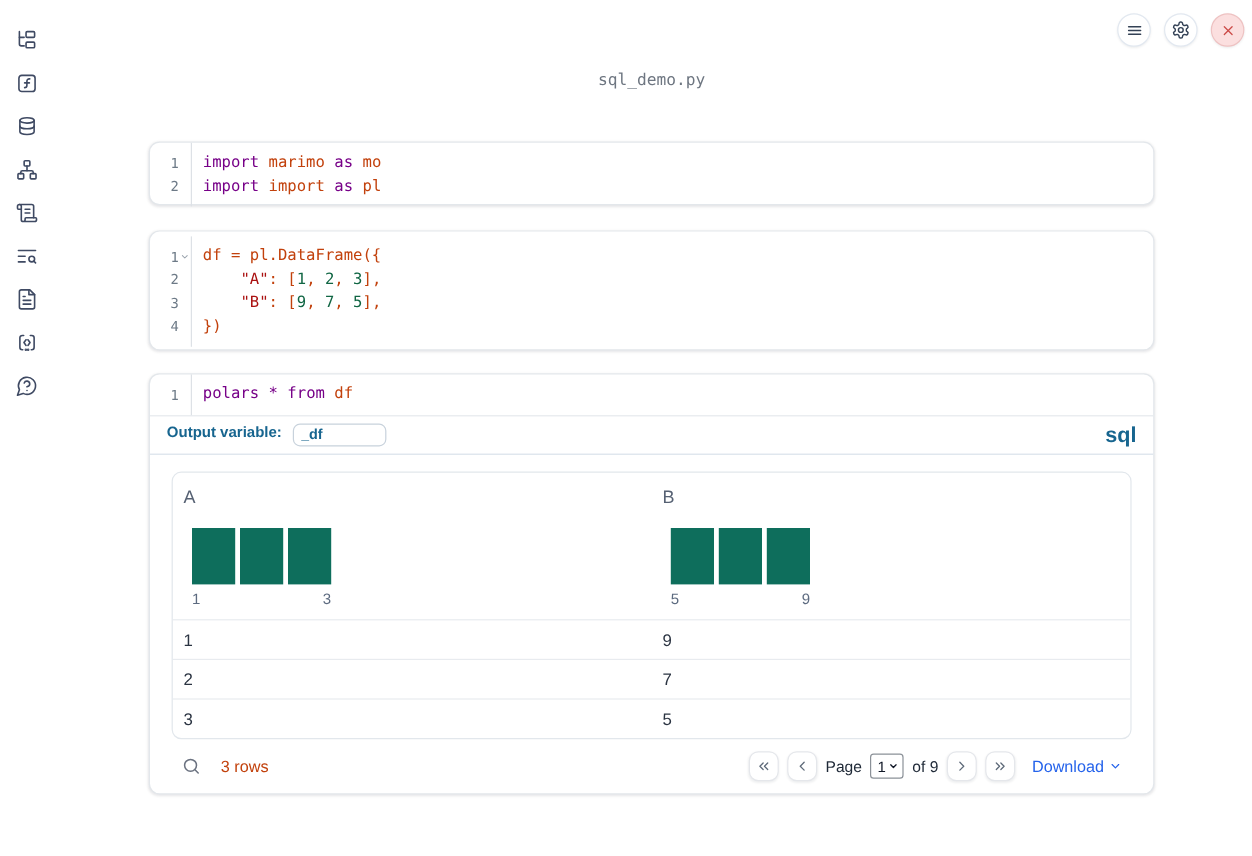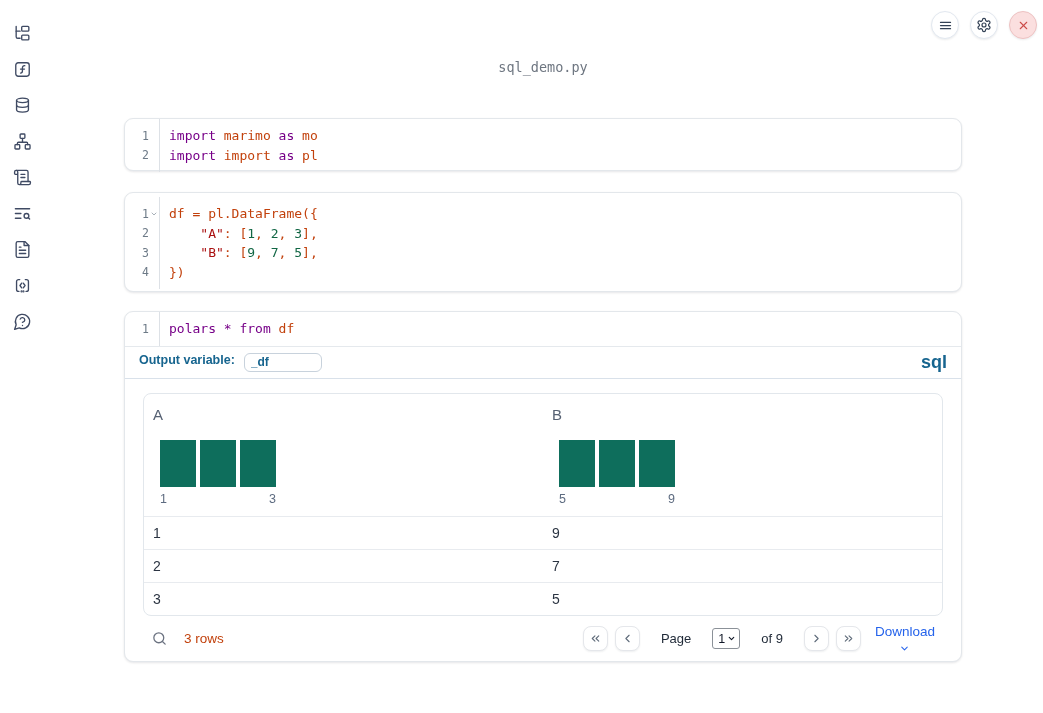--- a/index.html
+++ b/index.html
@@ -75,27 +75,27 @@
 
   
   .tbl-footer { display:flex; align-items:center; height:46px; padding:0 8px; }
   .search-icon { color:#6b7280; display:flex; }
   .row-count { margin-left:16px; font-size:13.5px; color:#c2410c; }
   .pager { display:flex; align-items:center; margin-left:auto; gap:7px; }
   .pg-btn { width:25px; height:25px; border:1px solid #e5e7eb; border-radius:8px;
             background:#fff; box-shadow:0 1px 2px rgba(16,24,40,.07);
             display:flex; align-items:center; justify-content:center;
             color:#5f6b7a; cursor:pointer; }
-  .pg-text { font-size:13px; color:#1f2937; margin:0 14px; }
+  .pg-text { font-size:13px; color:#1f2937; margin:0 0; }
   .page-select { display:flex; align-items:center; gap:2px; height:21px;
                  border:1px solid #8b9198; border-radius:3px; background:#fff;
                  padding:0 3px 0 5px; font-size:12.5px; color:#111827; cursor:pointer; }
   .download { display:flex; align-items:center; gap:4px; margin-left:14px;
               font-size:13.5px; color:#2563eb; cursor:pointer; background:none; border:none;
-              font-family:"Liberation Sans", sans-serif;flex-direction:column; }
+              font-family:"Liberation Sans", sans-serif; }
 </style>
 </head>
 <body>
 
 <aside class="sidebar">
   <button class="side-btn">
     <svg viewBox="0 0 24 24" fill="none" stroke="currentColor" stroke-width="1.7" stroke-linecap="round" stroke-linejoin="round">
         <path d="M4 3v13a2 2 0 0 0 2 2h3"></path>
         <path d="M4 9h5"></path>
         <rect x="11" y="3" width="9" height="6" rx="1.2"></rect>

